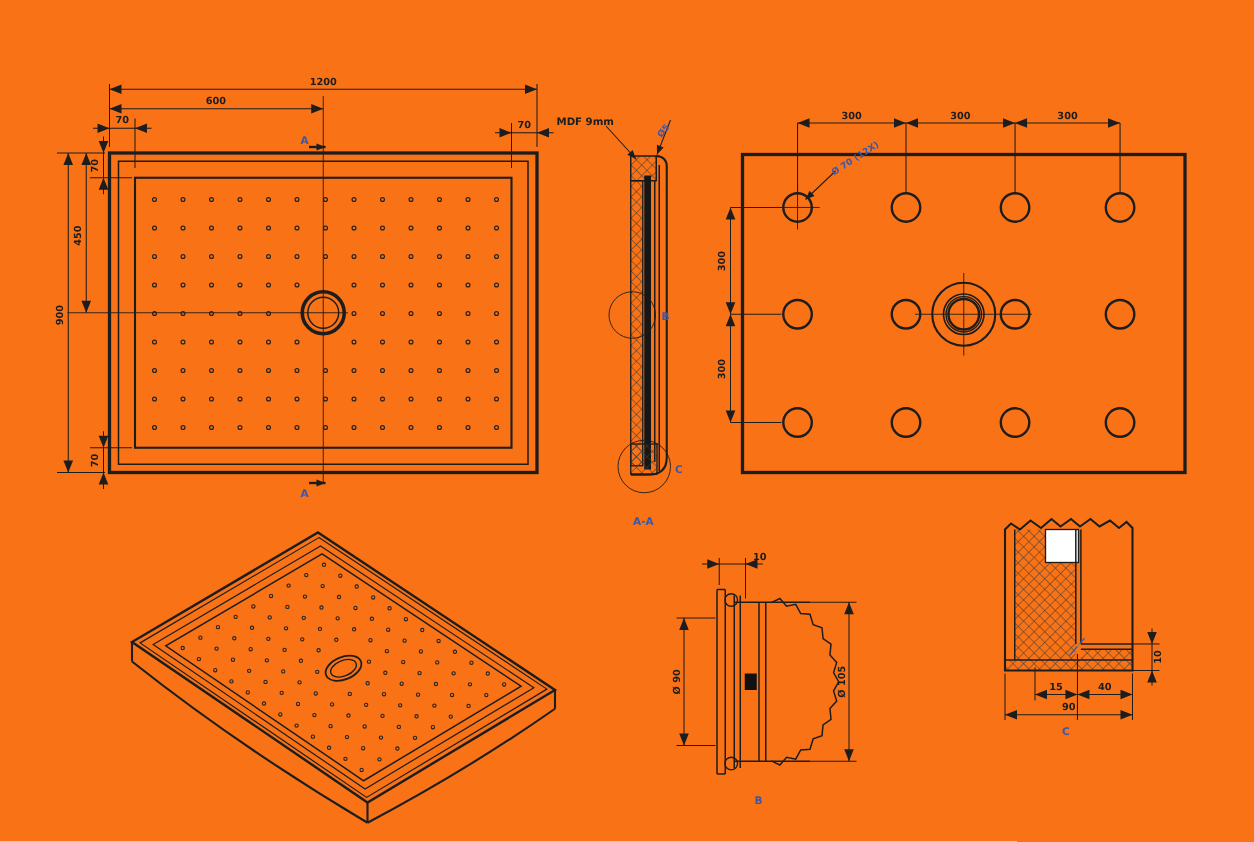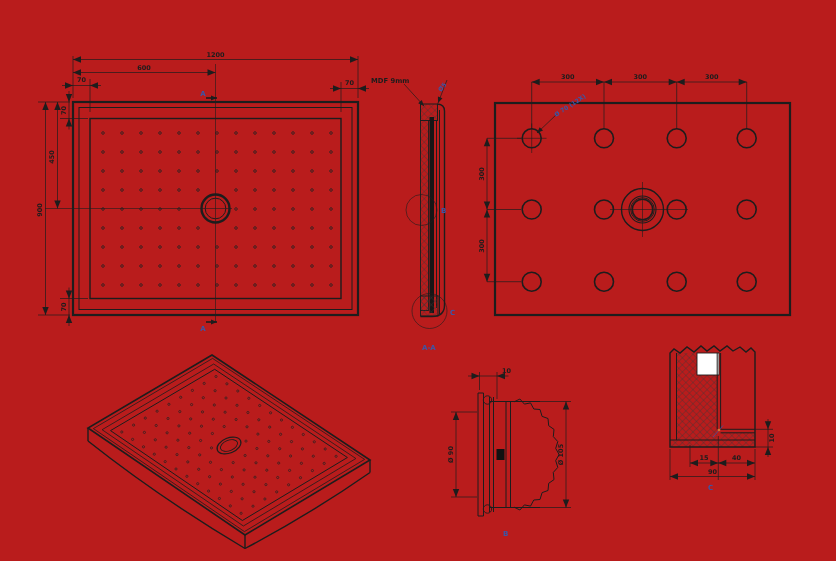--- a/index.html
+++ b/index.html
@@ -1,16 +1,16 @@
 <!DOCTYPE html>
 <html><head>
 <meta charset="utf-8">
 <style>
   html,body{margin:0;padding:0;background:#ffffff;}
-  #canvas{position:relative;width:836px;height:561px;background:#b91c1c;overflow:hidden;
+  #canvas{position:relative;width:836px;height:561px;background:#f97316;overflow:hidden;
           font-family:"DejaVu Sans", sans-serif;}
   svg{position:absolute;left:0;top:0;}
   .ln{stroke:#1d1d1d;fill:none;}
   .thick{stroke-width:2.2;}
   .med{stroke-width:1.4;}
   .std{stroke-width:1;}
   .thin{stroke-width:.6;}
   .dim{stroke:#1d1d1d;stroke-width:.7;fill:none;}
   .dimtxt{font-size:6.5px;font-weight:bold;fill:#1d1d1d;}
   .lbl{font-size:7px;font-weight:bold;fill:#3a57a8;}

